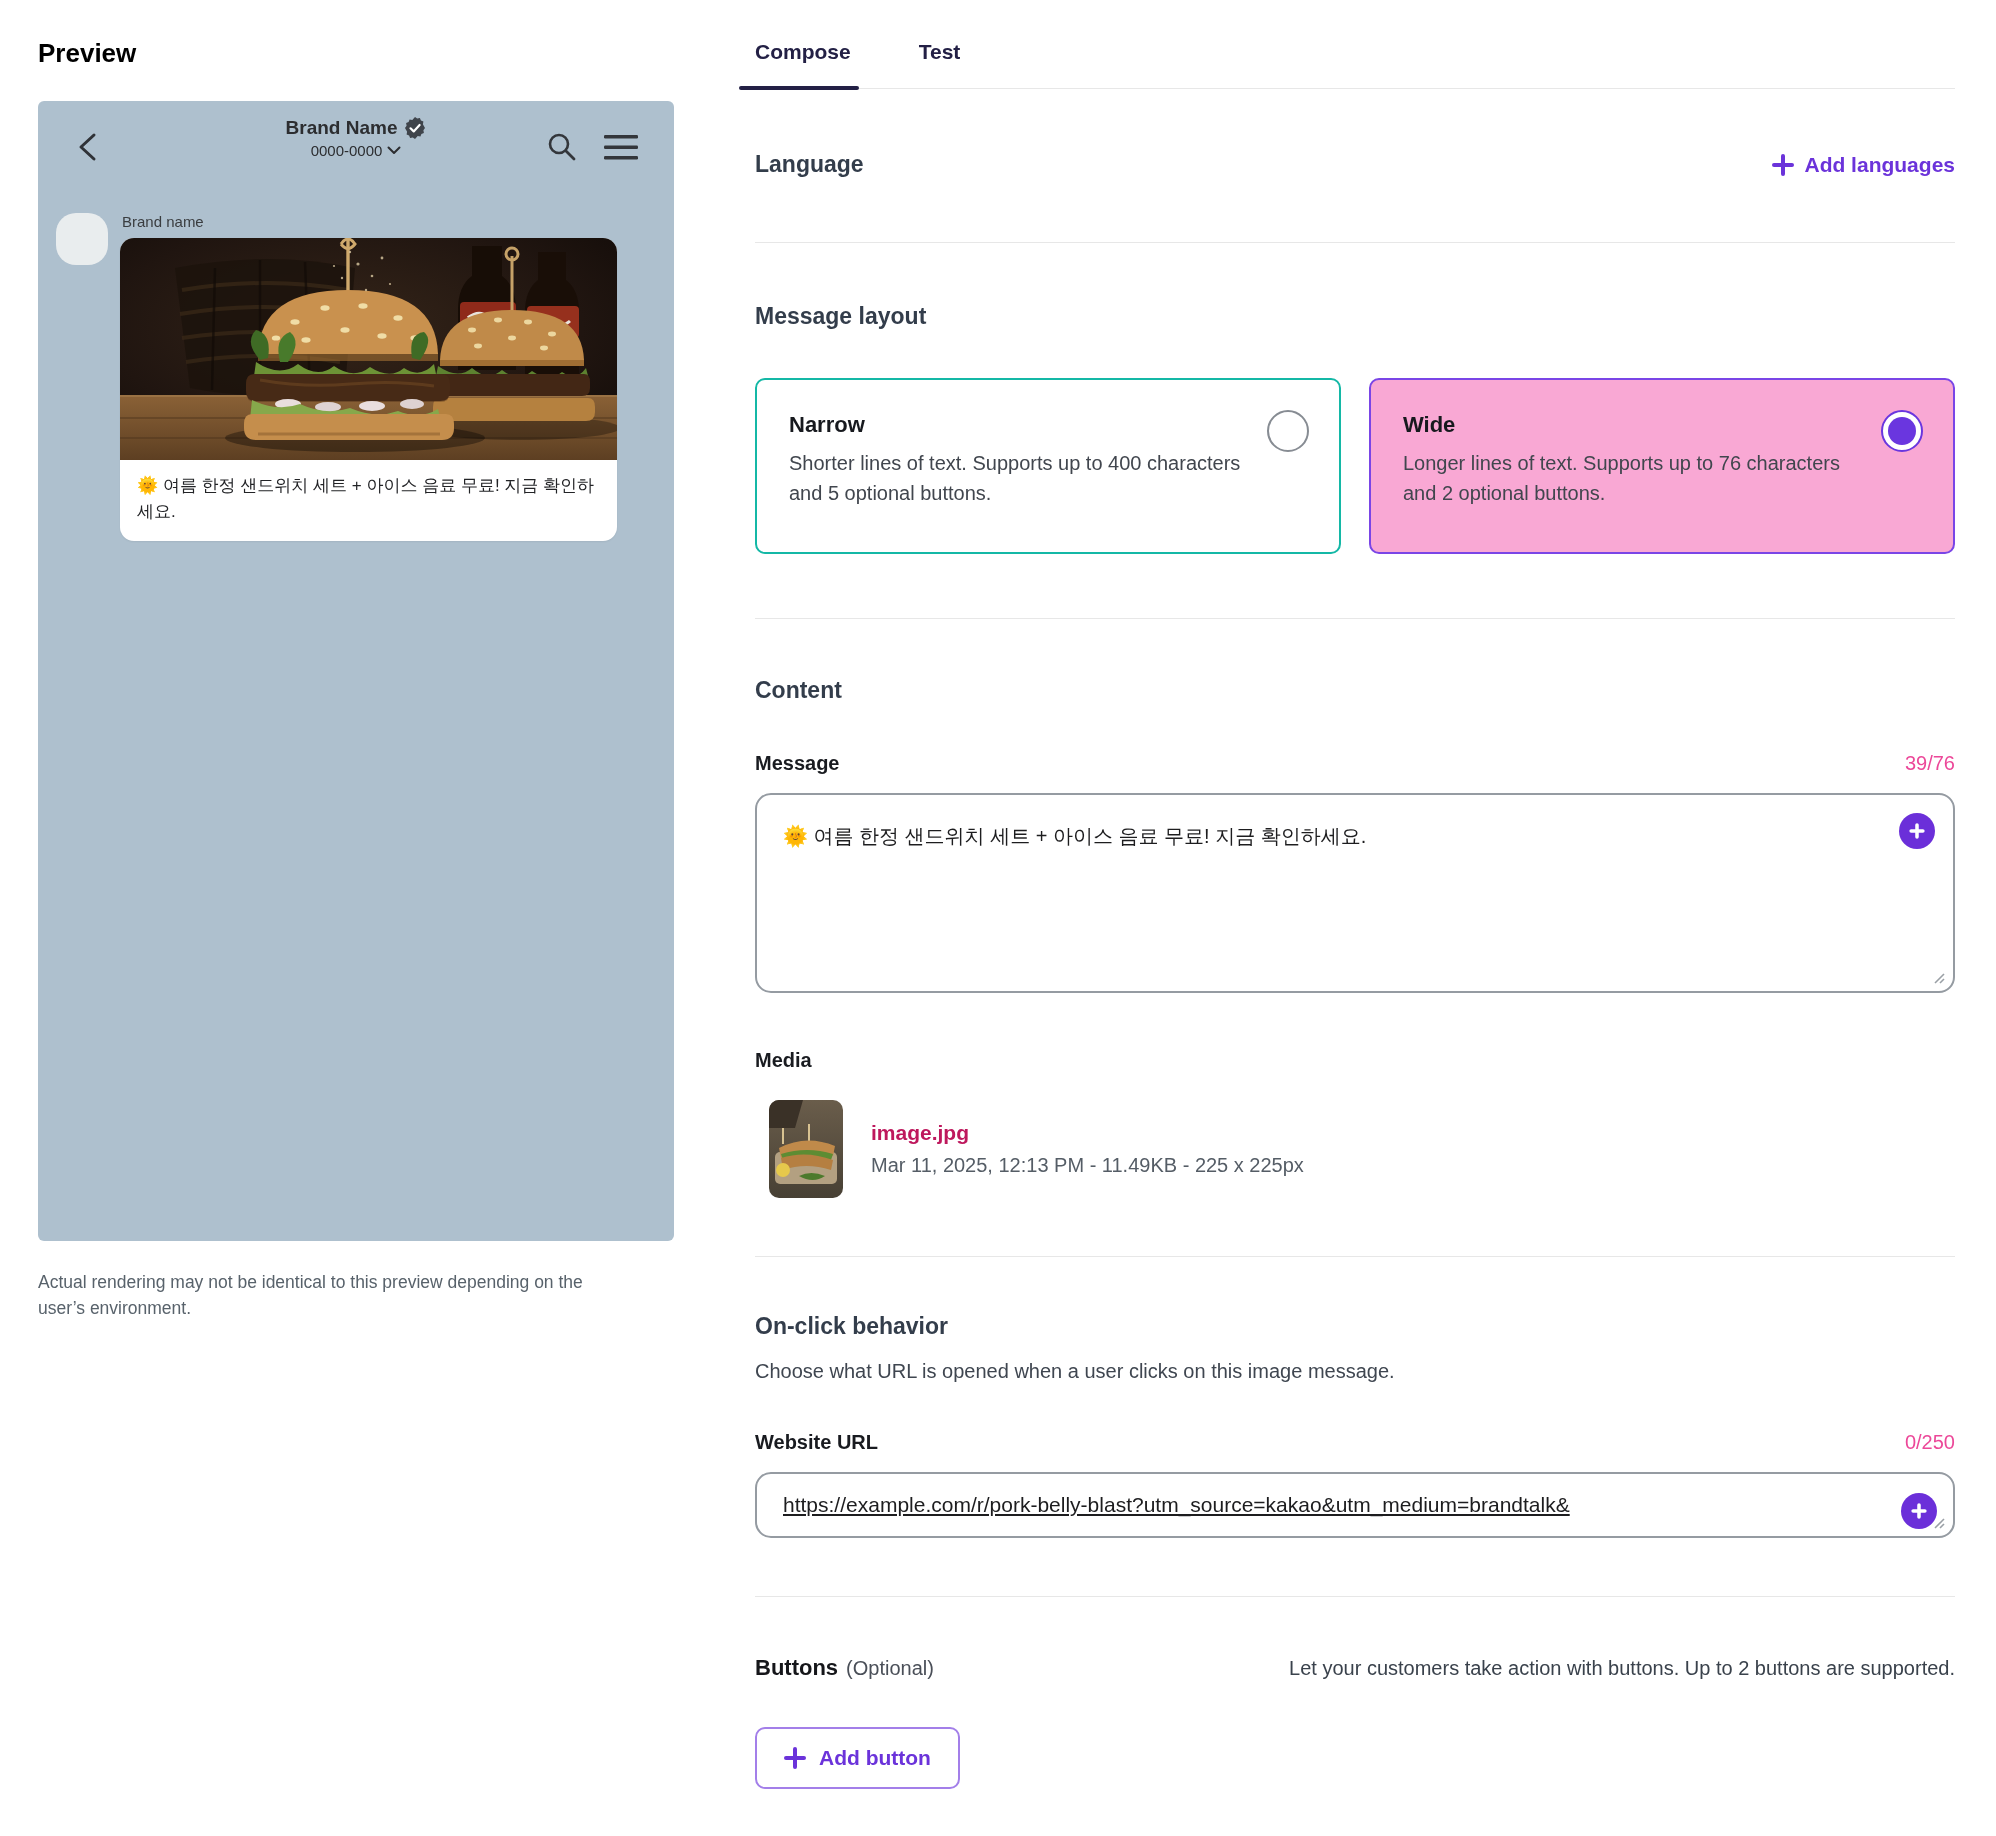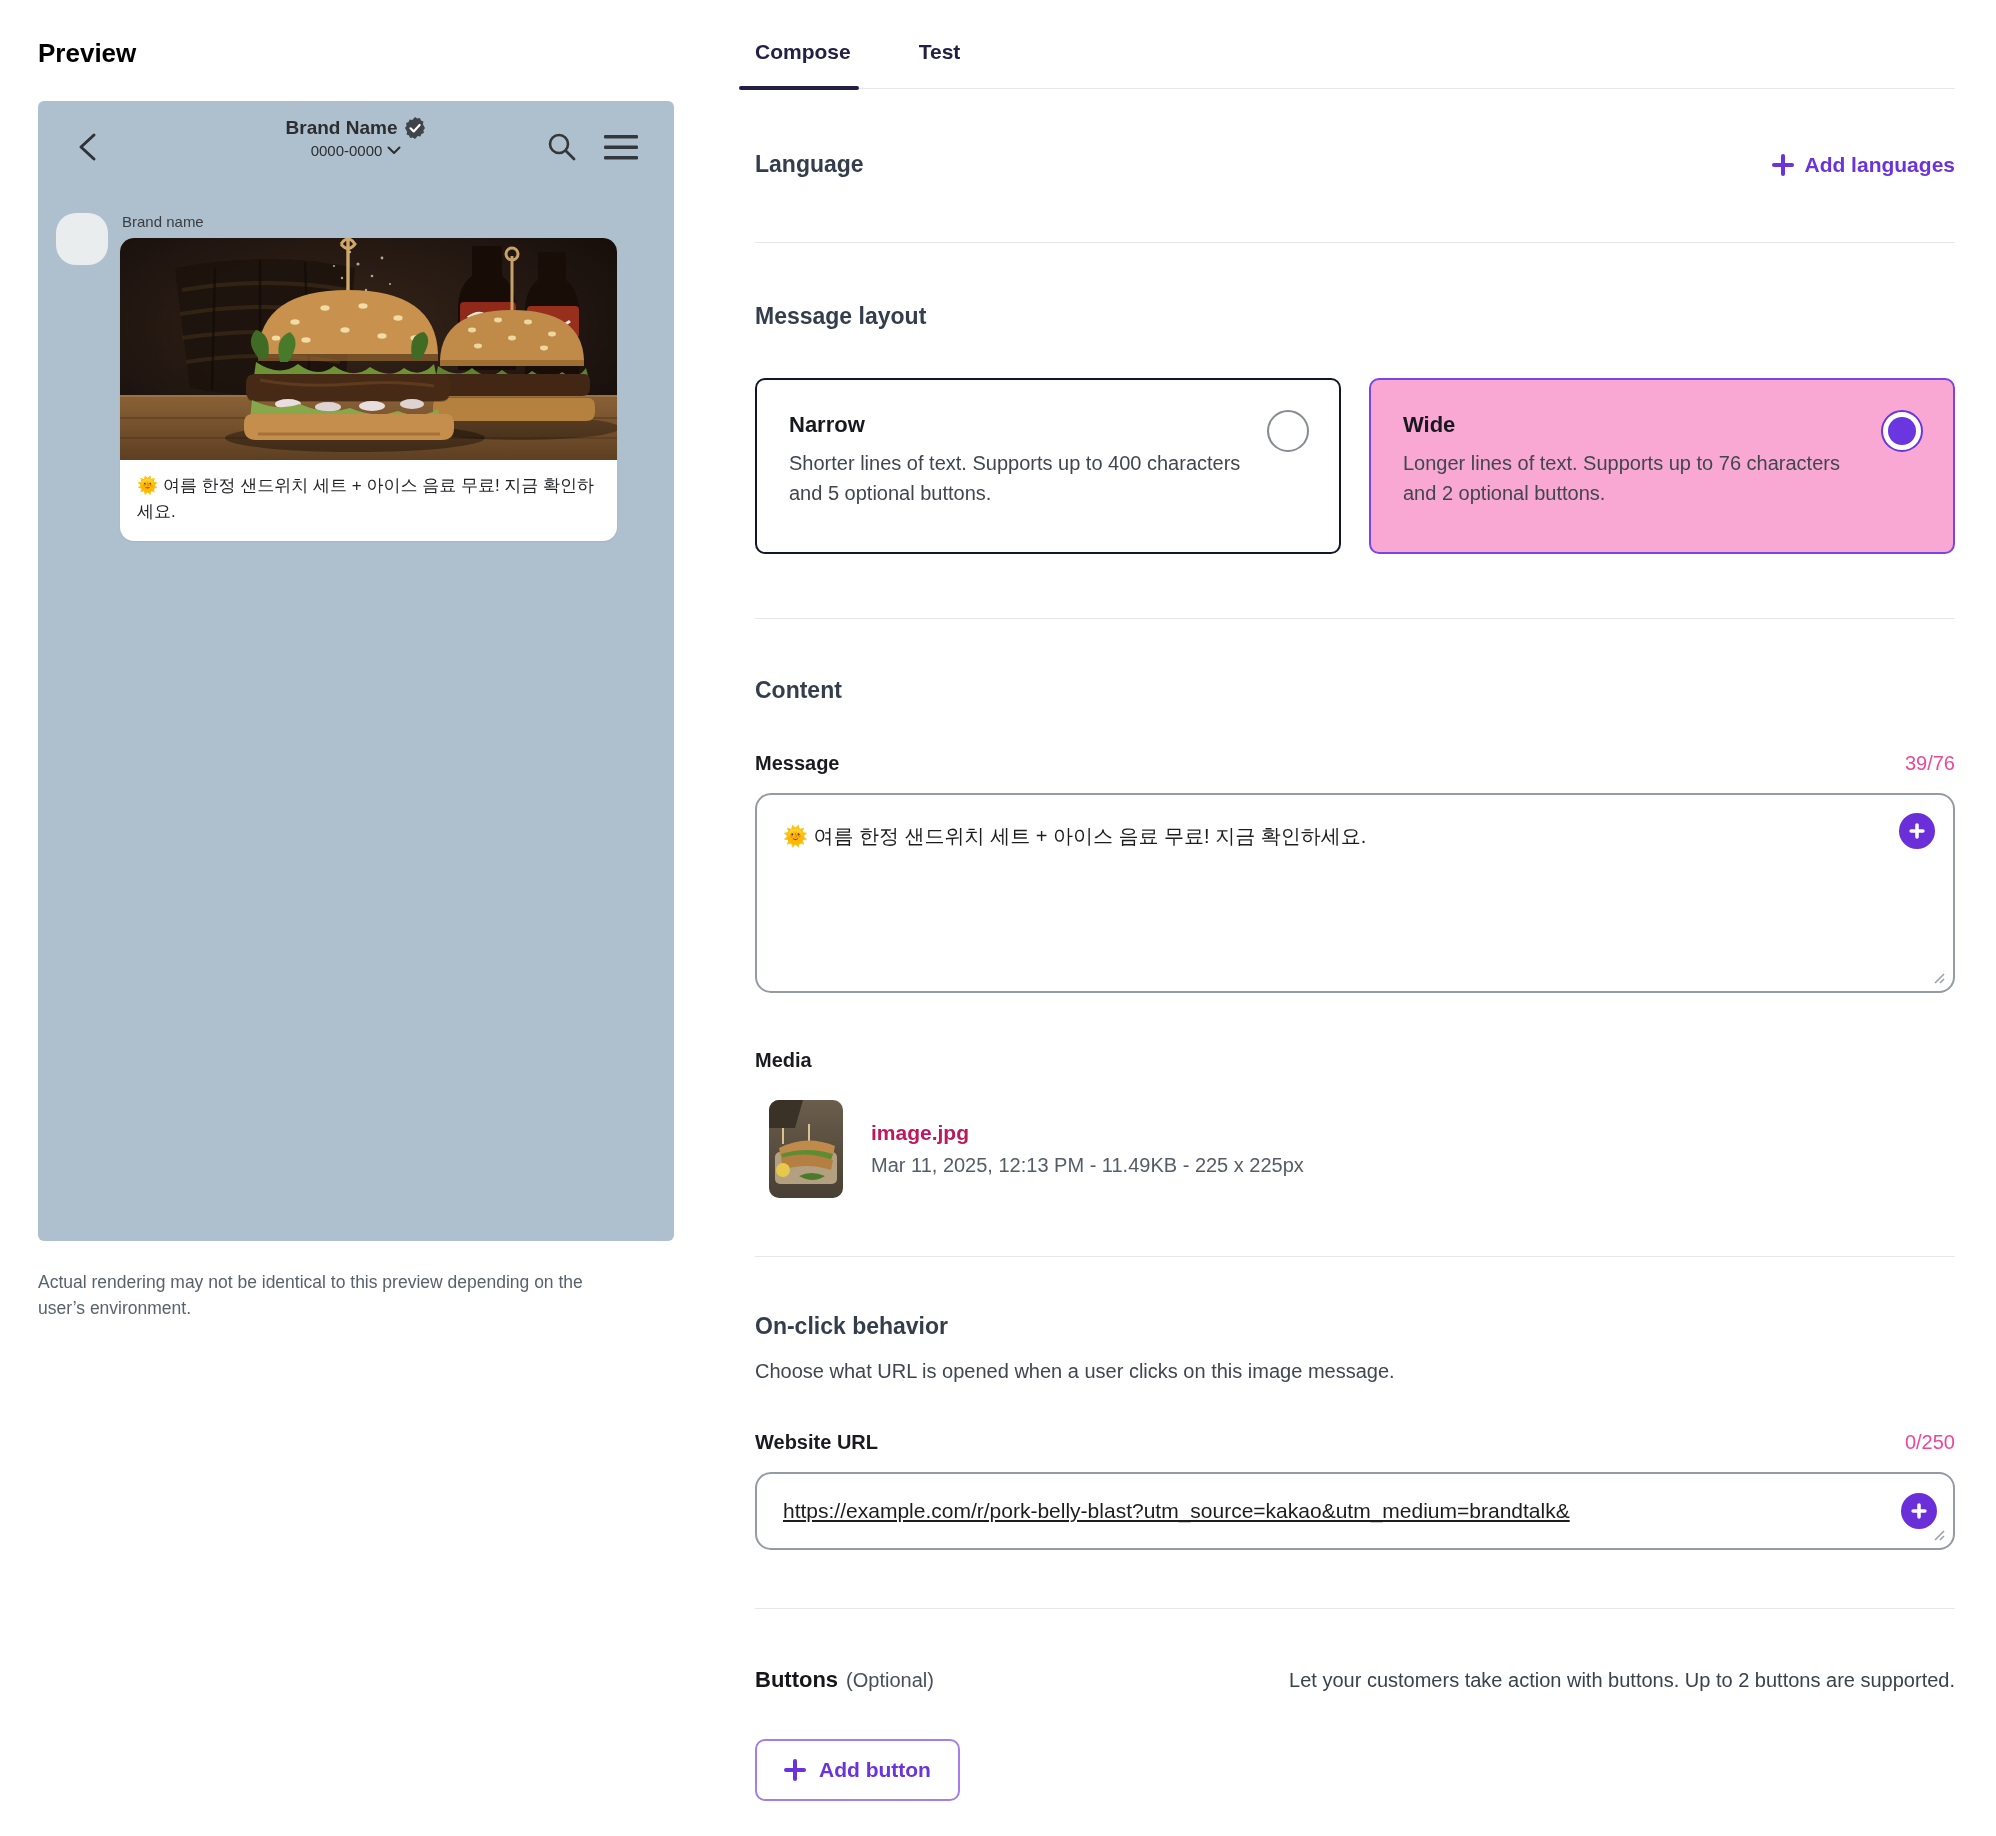--- a/index.html
+++ b/index.html
@@ -43,37 +43,37 @@
 
   .divider { height:1px; background:#e7e7e7; }
   .div-1 { margin-top:64px; }
   .div-2 { margin-top:64px; }
   .div-3 { margin-top:58px; }
   .div-4 { margin-top:58px; }
 
   .ml-heading { margin-top:60px; }
   .layout-cards { display:flex; gap:28px; margin-top:48px; }
   .layout-card { flex:1; border-radius:10px; padding:32px 32px 30px; position:relative; min-height:176px; cursor:pointer; }
-  .layout-card.narrow { border:2px solid #0f172a; background:#fff; }
+  .layout-card.narrow { border:2px solid #14b8a6; background:#fff; }
   .layout-card.wide { border:2px solid #7a45e6; background:#f9a8d4; }
   .card-title { font-size:22px; font-weight:bold; color:#17191e; }
   .card-desc { margin-top:10px; font-size:20px; color:#41464e; line-height:1.5; max-width:470px; }
   .radio { position:absolute; top:30px; right:30px; width:42px; height:42px; border-radius:50%; cursor:pointer; }
   .radio.off { border:2px solid #878c93; }
   .radio.on { border:2px solid #6a36df; background:#fff; display:flex; align-items:center; justify-content:center; }
   .radio.on::after { content:""; width:28px; height:28px; border-radius:50%; background:#6a36df; }
 
   .content-heading { margin-top:58px; }
   .field-row { display:flex; justify-content:space-between; align-items:baseline; margin-top:48px; }
   .field-label { font-size:20px; font-weight:bold; color:#191b20; }
   .counter { font-size:20px; color:#ec4899; }
 
   .box-input { position:relative; margin-top:18px; border:2px solid #959ba2; border-radius:16px; background:#fff; }
   .msg-box { height:196px; padding:26px 76px 26px 26px; font-size:20px; line-height:1.5; color:#1d1d1f; }
-  .url-box { height:74px; display:flex; align-items:center; padding:0 76px 0 26px; font-size:21px; color:#1d1d1f; }
+  .url-box { height:62px; display:flex; align-items:center; padding:0 76px 0 26px; font-size:21px; color:#1d1d1f; }
   .url-text { text-decoration:underline; white-space:nowrap; overflow:hidden; }
   .plus-btn { position:absolute; top:18px; right:18px; width:36px; height:36px; border-radius:50%; background:#6b2fd9; display:flex; align-items:center; justify-content:center; cursor:pointer; }
   .url-box-wrap .plus-btn { top:19px; right:16px; }
   .resize-handle { position:absolute; right:7px; bottom:6px; }
 
   .media-label { margin-top:56px; font-size:20px; font-weight:bold; color:#191b20; }
   .media-row { display:flex; align-items:center; gap:28px; margin-top:28px; margin-left:14px; }
   .media-thumb { width:74px; height:98px; border-radius:10px; overflow:hidden; flex:none; cursor:pointer; }
   .media-name { font-size:21px; font-weight:bold; color:#be185d; }
   .media-meta { margin-top:9px; font-size:20px; color:#555d66; }

